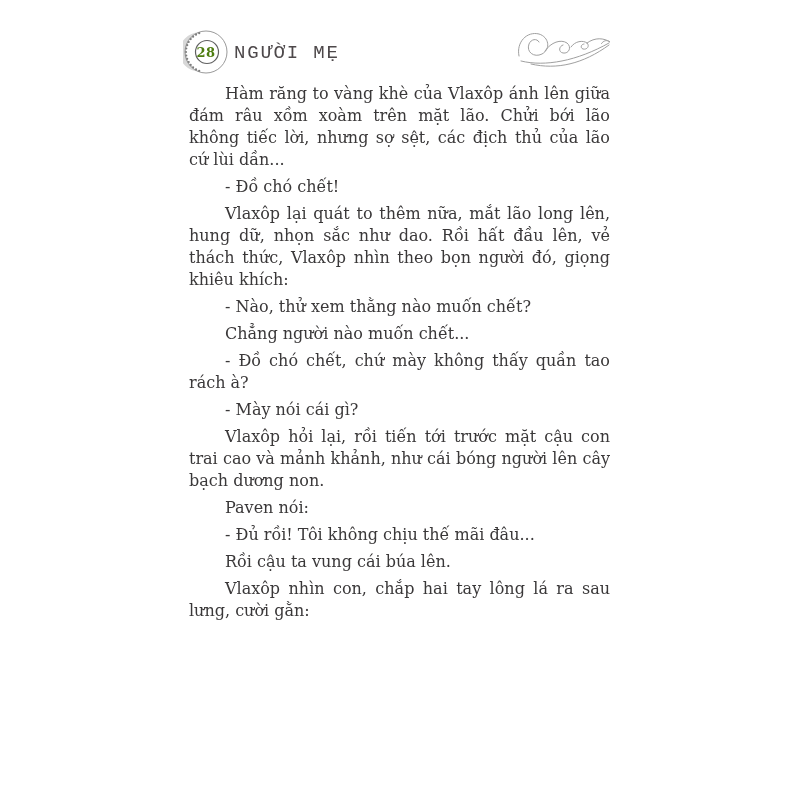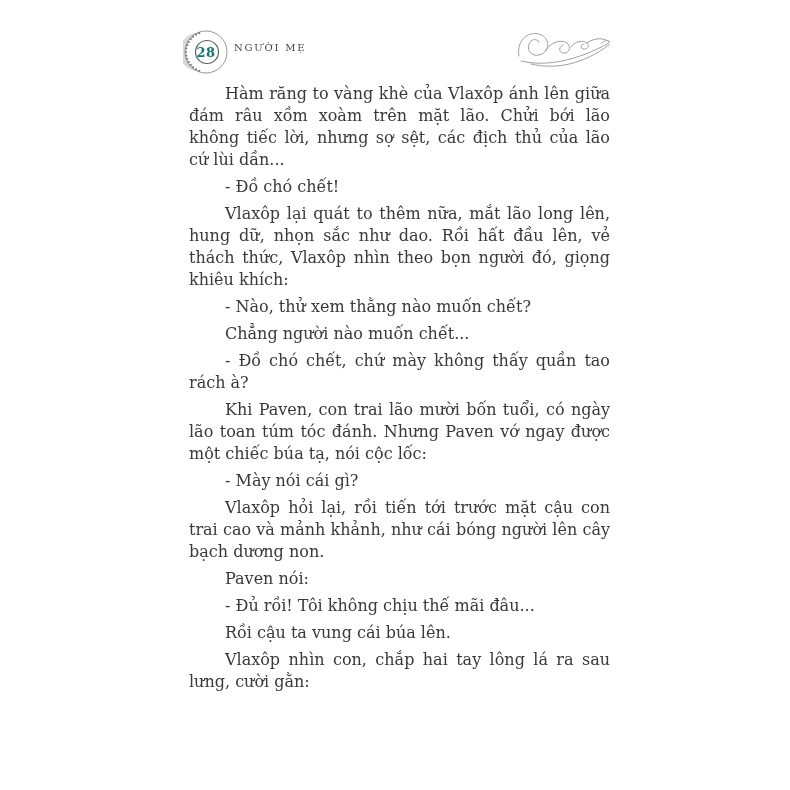--- a/index.html
+++ b/index.html
@@ -31,30 +31,31 @@
   .page-number {
     position: absolute;
     left: 0; top: 0;
     width: 46px;
     height: 46px;
     display: flex;
     align-items: center;
     justify-content: center;
     font-size: 13px;
     font-weight: bold;
-    color: #0f766e;
+    color: #4d7c0f;
     letter-spacing: 0.5px;
   }
   .running-title {
     position: absolute;
     left: 234px;
     top: 42px;
-    font-size: 10px;
+    font-size: 19px;
     letter-spacing: 1.8px;
     color: #4d484a;
+    font-family: Liberation Mono, monospace;
   }
   .flourish {
     position: absolute;
     left: 515px;
     top: 29px;
   }
 
   
   .body-text {
     position: absolute;
@@ -117,21 +118,20 @@
 
   </header>
 
   <main class="body-text">
     <p>Hàm răng to vàng khè của Vlaxôp ánh lên giữa đám râu xồm xoàm trên mặt lão. Chửi bới lão không tiếc lời, nhưng sợ sệt, các địch thủ của lão cứ lùi dần...</p>
     <p>- Đồ chó chết!</p>
     <p>Vlaxôp lại quát to thêm nữa, mắt lão long lên, hung dữ, nhọn sắc như dao. Rồi hất đầu lên, vẻ thách thức, Vlaxôp nhìn theo bọn người đó, giọng khiêu khích:</p>
     <p>- Nào, thử xem thằng nào muốn chết?</p>
     <p>Chẳng người nào muốn chết...</p>
     <p>- Đồ chó chết, chứ mày không thấy quần tao rách à?</p>
-    <p>Khi Paven, con trai lão mười bốn tuổi, có ngày lão toan túm tóc đánh. Nhưng Paven vớ ngay được một chiếc búa tạ, nói cộc lốc:</p>
     <p>- Mày nói cái gì?</p>
     <p>Vlaxôp hỏi lại, rồi tiến tới trước mặt cậu con trai cao và mảnh khảnh, như cái bóng người lên cây bạch dương non.</p>
     <p>Paven nói:</p>
     <p>- Đủ rồi! Tôi không chịu thế mãi đâu...</p>
     <p>Rồi cậu ta vung cái búa lên.</p>
     <p>Vlaxôp nhìn con, chắp hai tay lông lá ra sau lưng, cười gằn:</p>
   </main>
 
 </div>
 

